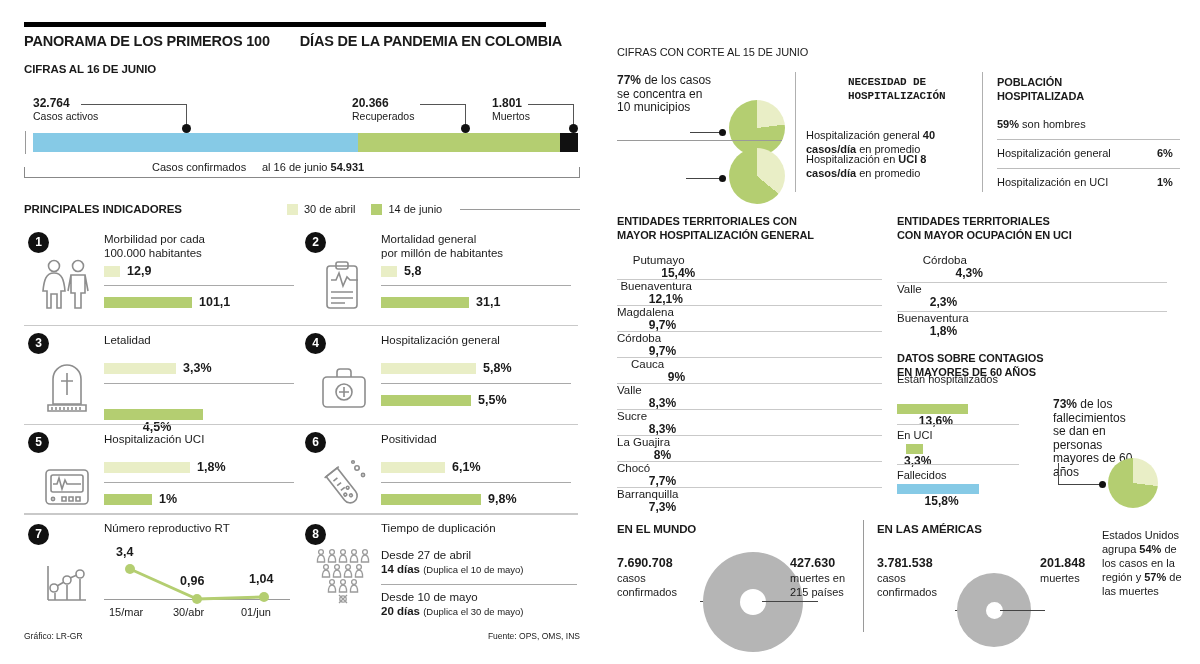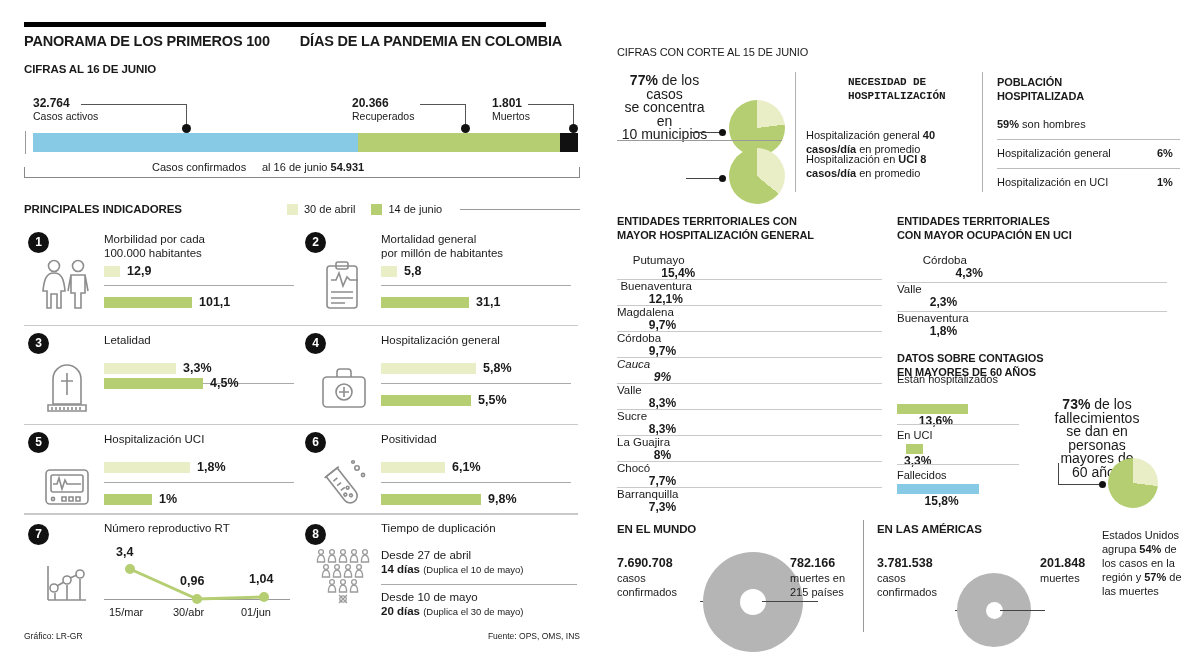--- a/index.html
+++ b/index.html
@@ -59,21 +59,21 @@
   .rt-lbl{position:absolute;font-size:12.5px;font-weight:bold;}
   .rt-x{position:absolute;bottom:0px;font-size:11px;}
 
   
   .dup-line{position:absolute;left:76px;font-size:11.5px;line-height:14px;width:200px;}
   .dup-line .small{font-size:9.5px;}
 
   .credit{position:absolute;left:24px;top:631px;font-size:8.5px;}
   .source{position:absolute;left:440px;top:631px;font-size:8.5px;width:140px;text-align:right;}
   .pie{position:absolute;border-radius:50%;}
-  .pie-note{position:absolute;font-size:14px;line-height:13.5px;text-align:center;}
+  .pie-note{position:absolute;font-size:12px;line-height:13.5px;}
   .dot-sm{position:absolute;width:7px;height:7px;border-radius:50%;background:#111;}
   .lead-h{position:absolute;height:1px;background:#444;}
 
   .blk-title{position:absolute;font-size:11px;font-weight:bold;line-height:13.5px;letter-spacing:-0.1px;}
   .blk-txt{position:absolute;font-size:11px;line-height:14px;}
 
   
   .rank-row{position:absolute;display:flex;align-items:center;height:24px;flex-direction:column;}
   .rank-name{font-size:11.5px;white-space:nowrap;}
   .rank-bar{height:11px;}
@@ -202,21 +202,21 @@
           <path d="M31 14 v22 M25 22 h12"></path>
         <path d="M12 46 h38 v6 h-38z"></path>
           <path d="M16 48 v3 M20 48 v3 M24 48 v3 M28 48 v3 M32 48 v3 M36 48 v3 M40 48 v3 M44 48 v3"></path>
       </svg>
     </div>
     <div class="bar-row" style="top:28px;">
       <span class="bar" id="i3b0" style="width: 72px; background: rgb(233, 238, 198);"></span>
       <span class="bar-val">3,3%</span>
     </div>
     <div class="sep" style="top:50px;"></div>
-    <div class="bar-row" style="top:43px;">
+    <div class="bar-row" style="top:76px;flex-direction:column;">
       <span class="bar" id="i3b1" style="width: 99px; background: rgb(180, 206, 113);"></span>
       <span class="bar-val">4,5%</span>
     </div>
   </div>
 
   <div class="ind" style="left:305px;top:333px;">
     <div class="num">4</div>
     <div class="ttl">Hospitalización general</div>
     <div class="ico">
       <svg viewBox="0 0 62 58" width="62" height="58" fill="none" stroke="#8d8d8d" stroke-width="1.6">
@@ -469,21 +469,21 @@
         <span class="rank-bar" style="width: 72.75px; background: rgb(180, 206, 113);"></span>
         <span class="rank-val">9,7%</span>
       </div>
       <div class="rank-rule" style="left: 617px; top: 331px; width: 265px;"></div>
       <div class="rank-row" style="left: 617px; top: 332px;">
         <span class="rank-name" style="width: 84px;">Córdoba</span>
         <span class="rank-bar" style="width: 72.75px; background: rgb(180, 206, 113);"></span>
         <span class="rank-val">9,7%</span>
       </div>
       <div class="rank-rule" style="left: 617px; top: 357px; width: 265px;"></div>
-      <div class="rank-row" style="left: 617px; top: 358px; font-style: italic;">
+      <div class="rank-row" style="left: 631px; top: 358px;">
         <span class="rank-name" style="width: 84px;">Cauca</span>
         <span class="rank-bar" style="width: 67.5px; background: rgb(180, 206, 113);"></span>
         <span class="rank-val">9%</span>
       </div>
       <div class="rank-rule" style="left: 617px; top: 383px; width: 265px;"></div>
       <div class="rank-row" style="left: 617px; top: 384px;">
         <span class="rank-name" style="width: 84px;">Valle</span>
         <span class="rank-bar" style="width: 62.25px; background: rgb(180, 206, 113);"></span>
         <span class="rank-val">8,3%</span>
       </div>
@@ -571,21 +571,21 @@
   <div class="blk-title" style="left:617px;top:523px;font-size:11.5px;">EN EL MUNDO</div>
   <div class="world-num" style="left:617px;top:556px;text-align:right;">7.690.708</div>
   <div class="world-txt" style="left:617px;top:572px;">casos<br>confirmados</div>
   <div class="lead-h" style="left:700px;top:601px;width:36px;"></div>
   <svg class="abs" style="left:730px;top:596px;" width="12" height="10">
       <polygon points="0,0 10,5 0,10" fill="#222"></polygon>
     </svg>
   <div class="donut" style="left:703px;top:552px;width:100px;height:100px;"></div>
   <div class="donut-hole" style="left:740px;top:589px;width:26px;height:26px;"></div>
   <div class="lead-h" style="left:762px;top:601px;width:56px;"></div>
-  <div class="world-num" style="left:790px;top:556px;">782.166</div>
+  <div class="world-num" style="left:790px;top:556px;">427.630</div>
   <div class="world-txt" style="left:790px;top:572px;">muertes en<br>215 países</div>
 
   <div class="vline" style="position:absolute;left:863px;top:520px;height:112px;background:#9a9a9a;"></div>
 
   <div class="blk-title" style="left:877px;top:523px;font-size:11.5px;">EN LAS AMÉRICAS</div>
   <div class="world-num" style="left:877px;top:556px;">3.781.538</div>
   <div class="world-txt" style="left:877px;top:572px;">casos<br>confirmados</div>
   <div class="lead-h" style="left:955px;top:610px;width:30px;"></div>
   <svg class="abs" style="left:980px;top:606px;" width="10" height="9">
       <polygon points="0,0 9,4.5 0,9" fill="#222"></polygon>

